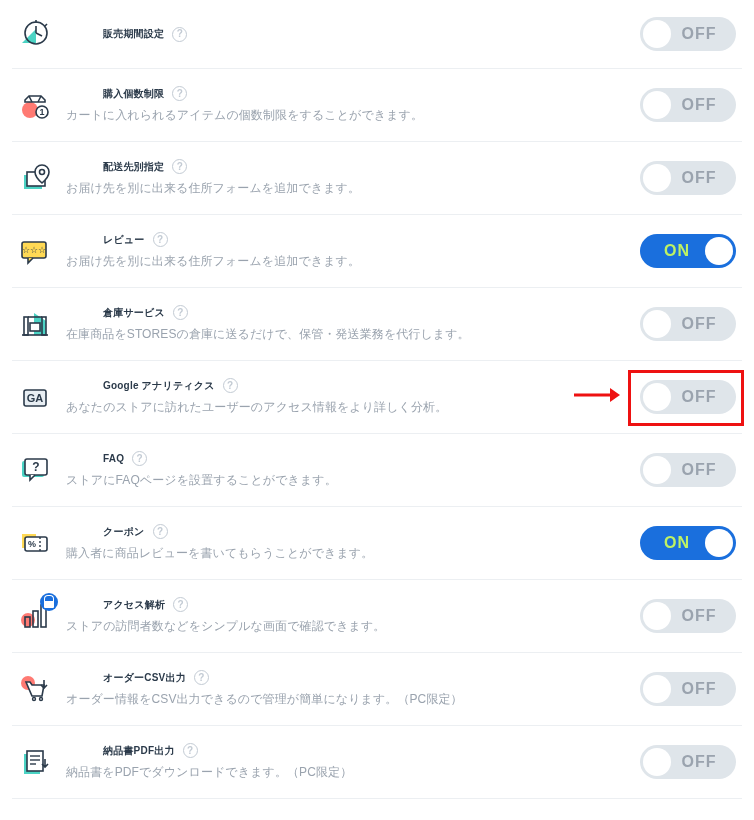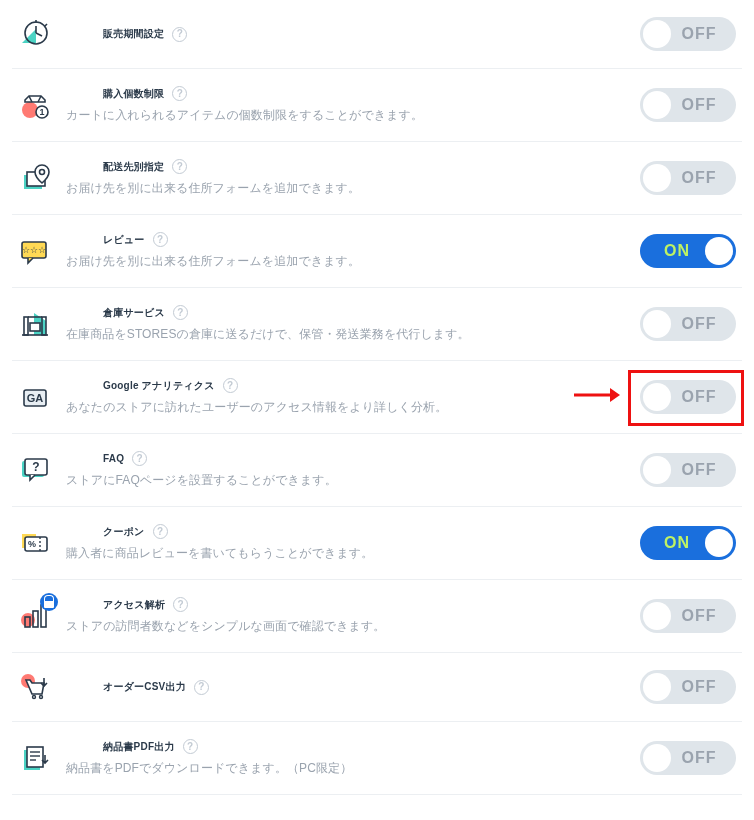--- a/index.html
+++ b/index.html
@@ -327,20 +327,21 @@
           <circle cx="16" cy="27" r="1.5" fill="none" stroke="#2b3a4a" stroke-width="1.4"></circle>
           <circle cx="23" cy="27" r="1.5" fill="none" stroke="#2b3a4a" stroke-width="1.4"></circle>
           <path d="M26 8 L26 16 M23 13 L26 16 L29 13" fill="none" stroke="#2b3a4a" stroke-width="1.6"></path>
         </svg>
       </div>
       <div class="content">
         <div class="title-line">
           <span class="title">オーダーCSV出力</span>
           <span class="help-icon">?</span>
         </div>
+        <div class="desc">オーダー情報をCSV出力できるので管理が簡単になります。（PC限定）</div>
       </div>
       <div class="toggle off">
         <div class="knob"></div>
         <span class="label">OFF</span>
       </div>
     </div>
     <div class="row">
       <div class="icon-slot">
         <svg viewBox="0 0 34 34">
           <rect x="6" y="9" width="16" height="20" fill="#4bd3c4"></rect>

